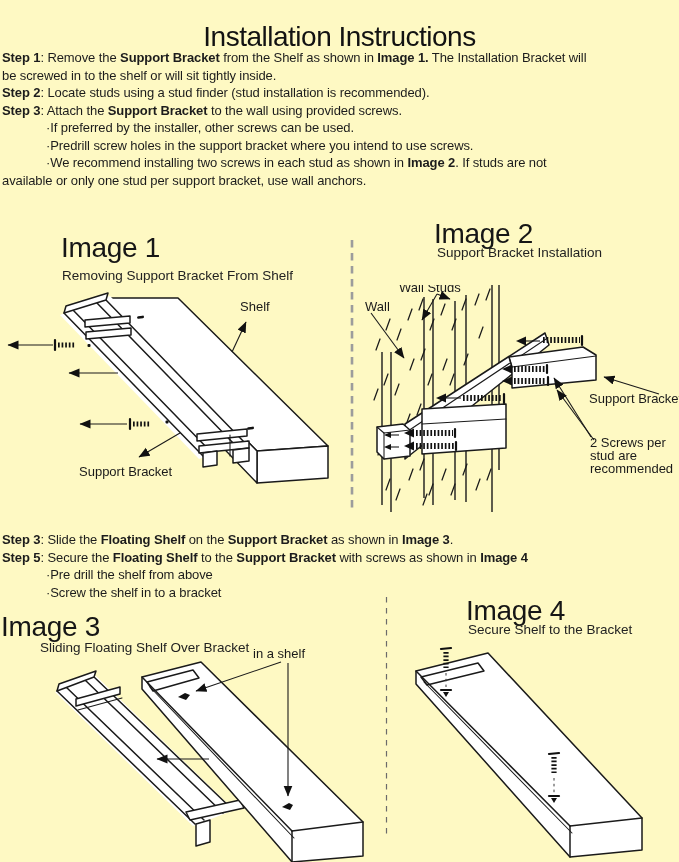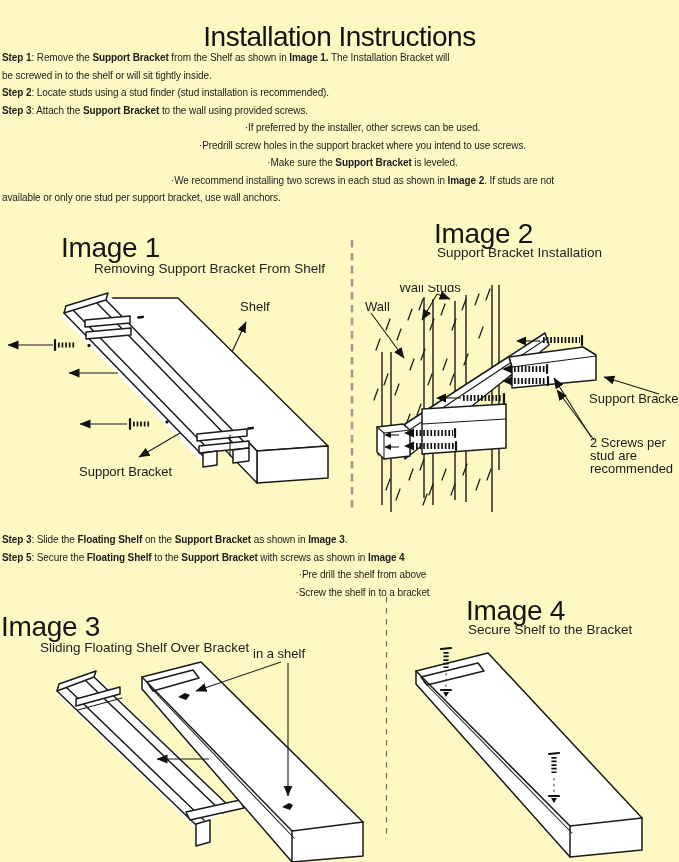--- a/index.html
+++ b/index.html
@@ -4,25 +4,25 @@
 <style>
   html,body{margin:0;padding:0;background:#fff;}
   .page{
     position:relative;width:679px;height:862px;background:#fef9c3;
     font-family:"Liberation Sans",sans-serif;color:#1a1a1a;overflow:hidden;
   }
   .page-title{
     position:absolute;top:2px;left:0;right:0;text-align:center;
     font-size:28px;font-weight:400;letter-spacing:-0.5px;color:#121212;
   }
-  .instr{position:absolute;left:2px;right:0;font-size:10px;letter-spacing:-0.1px;color:#1c1c1c;}
+  .instr{position:absolute;left:2px;right:0;font-size:13px;letter-spacing:-0.1px;color:#1c1c1c;}
   .instr.top{top:49px;line-height:17.5px;}
   .instr.bottom{top:531px;line-height:17.7px;}
   .tline{white-space:nowrap;}
-  .tline.indent{padding-left:44px;text-align:center;}
+  .tline.indent{padding-left:44px;}
   .bd{font-weight:700;}
   .fig-title{position:absolute;font-size:28px;letter-spacing:-0.3px;color:#161616;white-space:nowrap;}
   .fig-sub{position:absolute;font-size:13.5px;color:#222;white-space:nowrap;text-align:center;}
   svg{position:absolute;}
   .ln{fill:none;stroke:#1a1a1a;stroke-width:1.5;stroke-linejoin:round;stroke-linecap:round;}
   .thin{stroke-width:1.05;}
   .fw{fill:#ffffff;stroke:#1a1a1a;stroke-width:1.5;stroke-linejoin:round;}
   .fwnb{fill:#ffffff;stroke:none;}
   .lead{fill:none;stroke:#1a1a1a;stroke-width:1.1;}
   .coil{fill:none;stroke:#111;stroke-width:6;stroke-dasharray:1.7 1.9;}
@@ -47,33 +47,32 @@
 
   <h1 class="page-title">Installation Instructions</h1>
 
   <div class="instr top">
       <div class="tline"><span class="bd">Step 1</span><span>: Remove the </span><span class="bd">Support Bracket</span><span> from the Shelf as shown in </span><span class="bd">Image 1.</span><span> The Installation Bracket will</span></div>
       <div class="tline"><span>be screwed in to the shelf or will sit tightly inside.</span></div>
       <div class="tline"><span class="bd">Step 2</span><span>: Locate studs using a stud finder (stud installation is recommended).</span></div>
       <div class="tline"><span class="bd">Step 3</span><span>: Attach the </span><span class="bd">Support Bracket</span><span> to the wall using provided screws.</span></div>
       <div class="tline indent"><span>·If preferred by the installer, other screws can be used.</span></div>
       <div class="tline indent"><span>·Predrill screw holes in the support bracket where you intend to use screws.</span></div>
-      <div class="tline indent"><span>·Make sure the </span><span class="bd">Support Bracket</span><span> is leveled.</span></div>
       <div class="tline indent"><span>·We recommend installing two screws in each stud as shown in </span><span class="bd">Image 2</span><span>. If studs are not</span></div>
       <div class="tline"><span>available or only one stud per support bracket, use wall anchors.</span></div>
     </div>
   <div class="instr bottom">
       <div class="tline"><span class="bd">Step 3</span><span>: Slide the </span><span class="bd">Floating Shelf</span><span> on the </span><span class="bd">Support Bracket</span><span> as shown in </span><span class="bd">Image 3</span><span>.</span></div>
       <div class="tline"><span class="bd">Step 5</span><span>: Secure the </span><span class="bd">Floating Shelf</span><span> to the </span><span class="bd">Support Bracket</span><span> with screws as shown in </span><span class="bd">Image 4</span></div>
       <div class="tline indent"><span>·Pre drill the shelf from above</span></div>
       <div class="tline indent"><span>·Screw the shelf in to a bracket</span></div>
     </div>
 
   <div class="fig-title" style="left:61px;top:232px;">Image 1</div>
-  <div class="fig-sub" style="left:62px;top:261px;margin-left:32px;">Removing Support Bracket From Shelf</div>
+  <div class="fig-sub" style="left:62px;top:268px;">Removing Support Bracket From Shelf</div>
 
   <div class="fig-title" style="left:434px;top:218px;">Image 2</div>
   <div class="fig-sub" style="left:437px;top:245px;">Support Bracket Installation</div>
 
   <div class="fig-title" style="left:1px;top:611px;">Image 3</div>
   <div class="fig-sub" style="left:2px;top:640px;margin-left:38px;">Sliding Floating Shelf Over Bracket</div>
 
   <div class="fig-title" style="left:466px;top:595px;">Image 4</div>
   <div class="fig-sub" style="left:468px;top:622px;">Secure Shelf to the Bracket</div>
 

